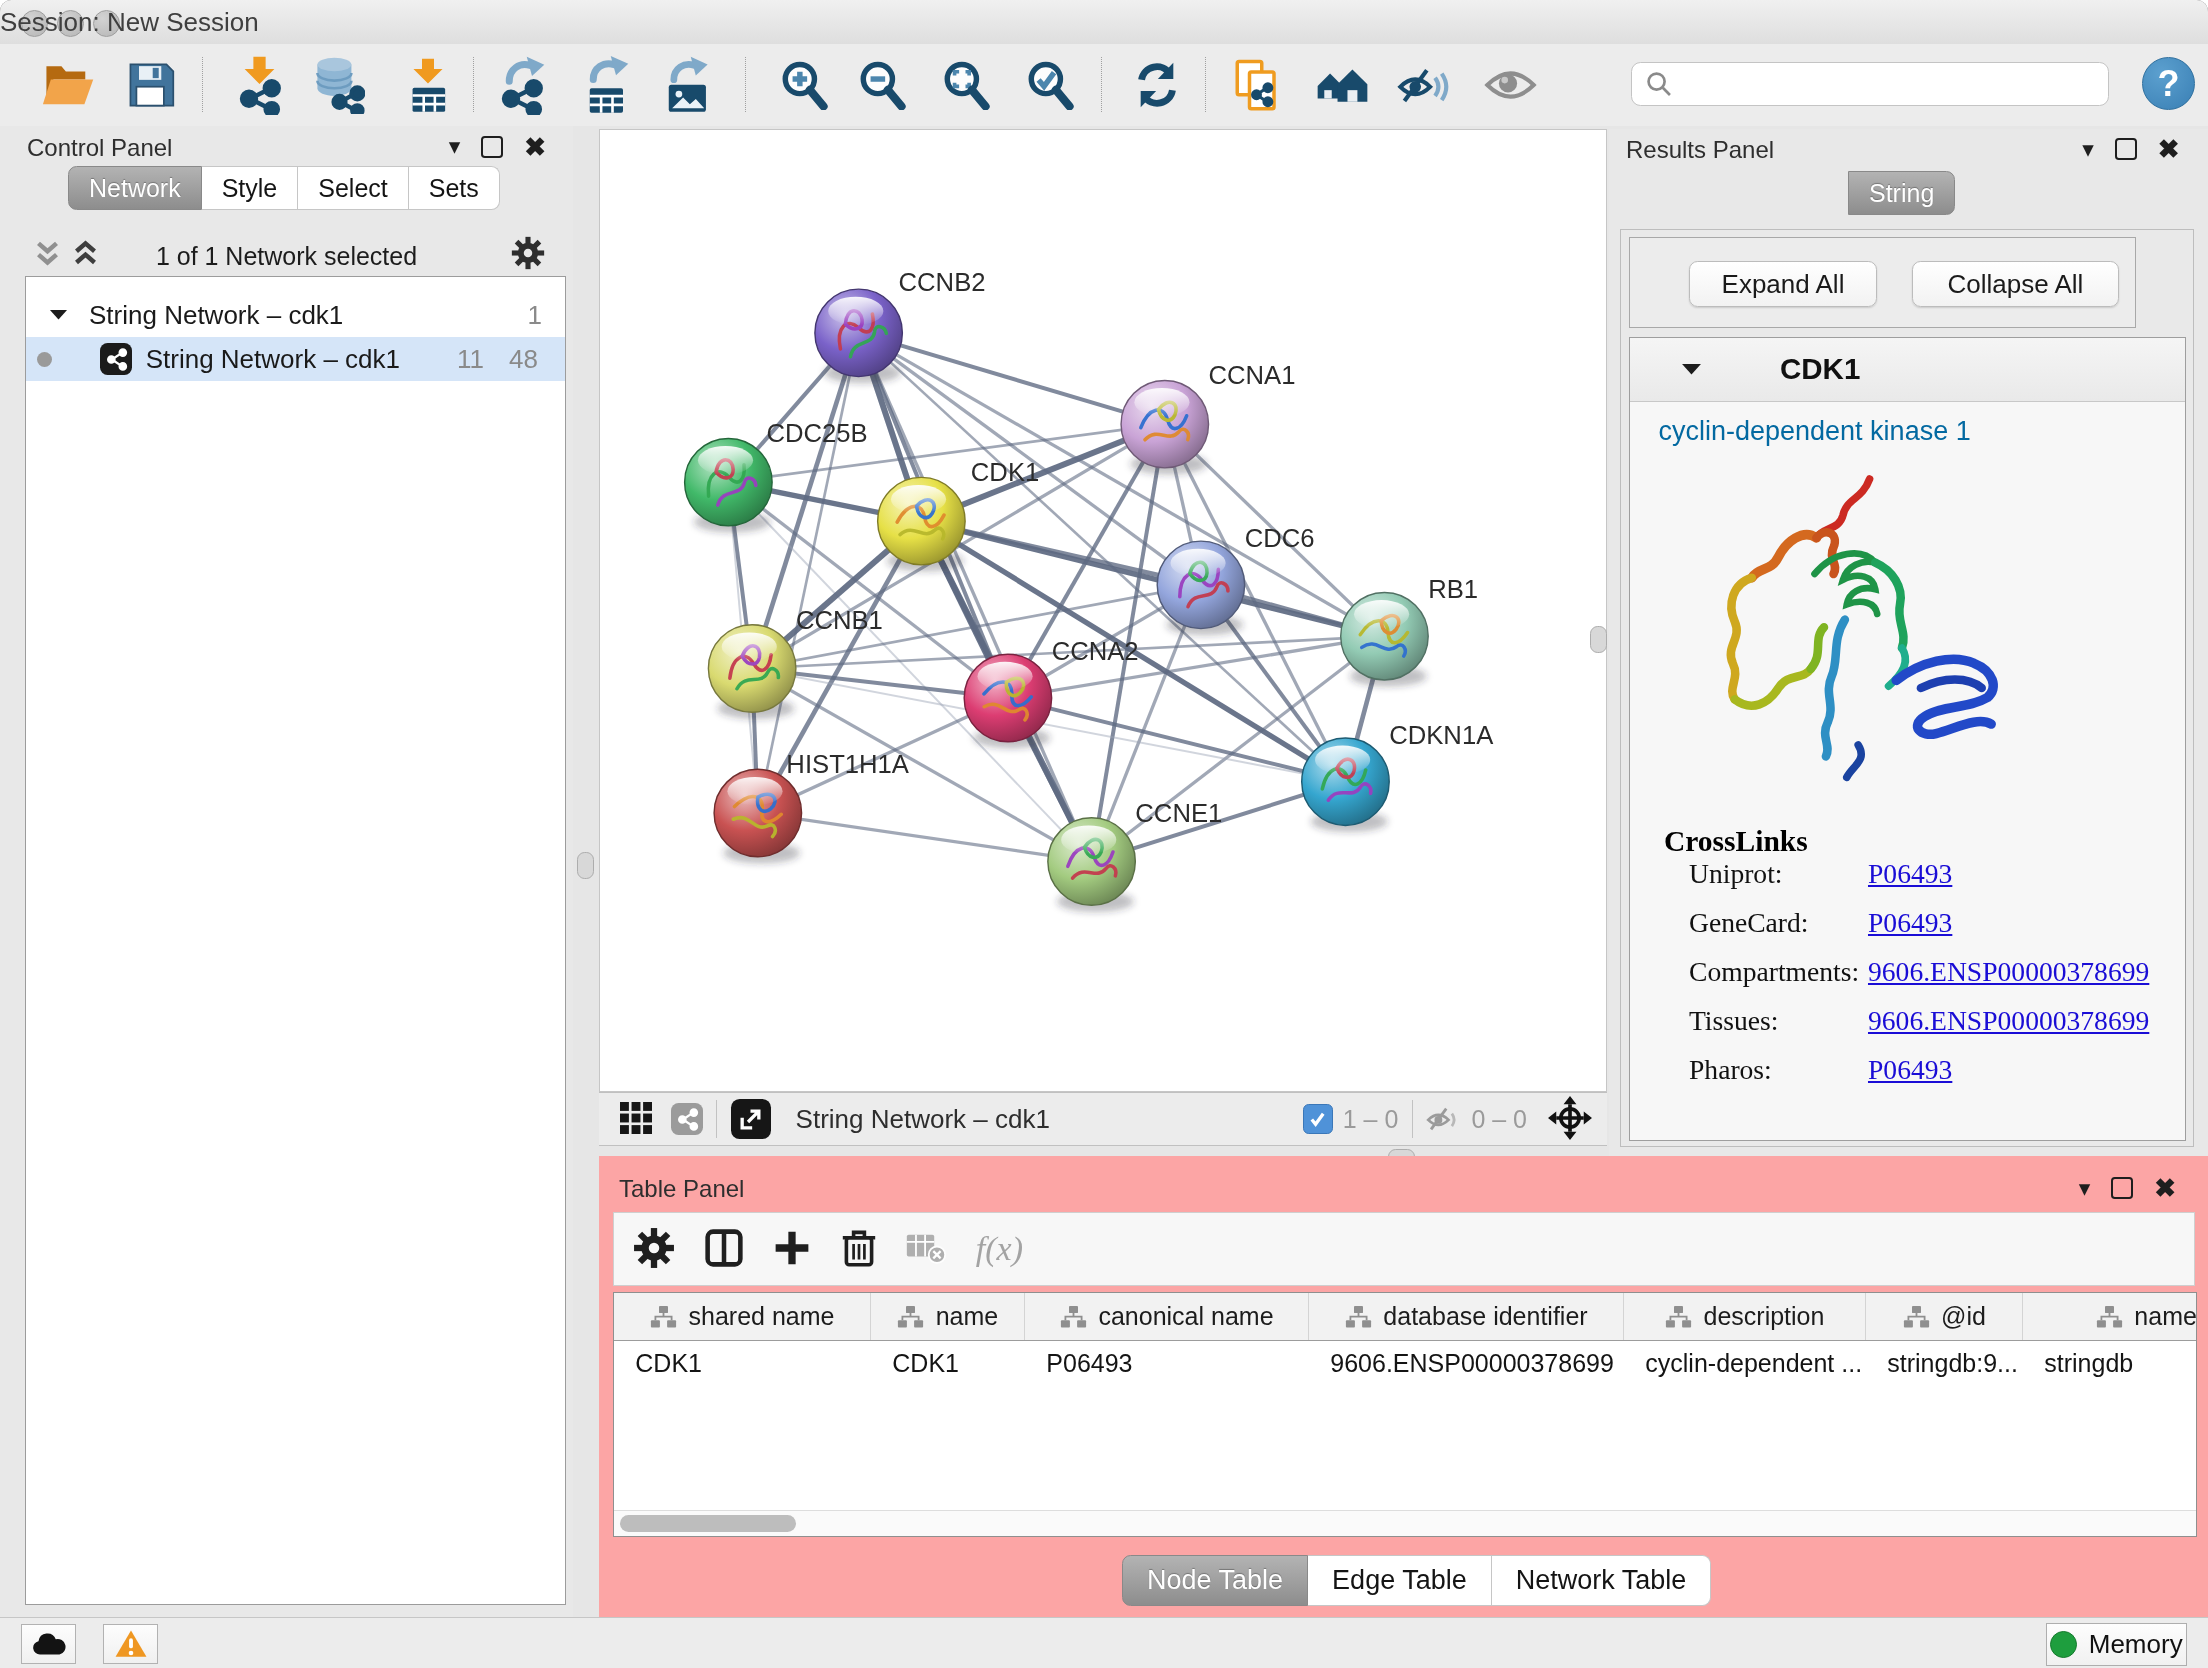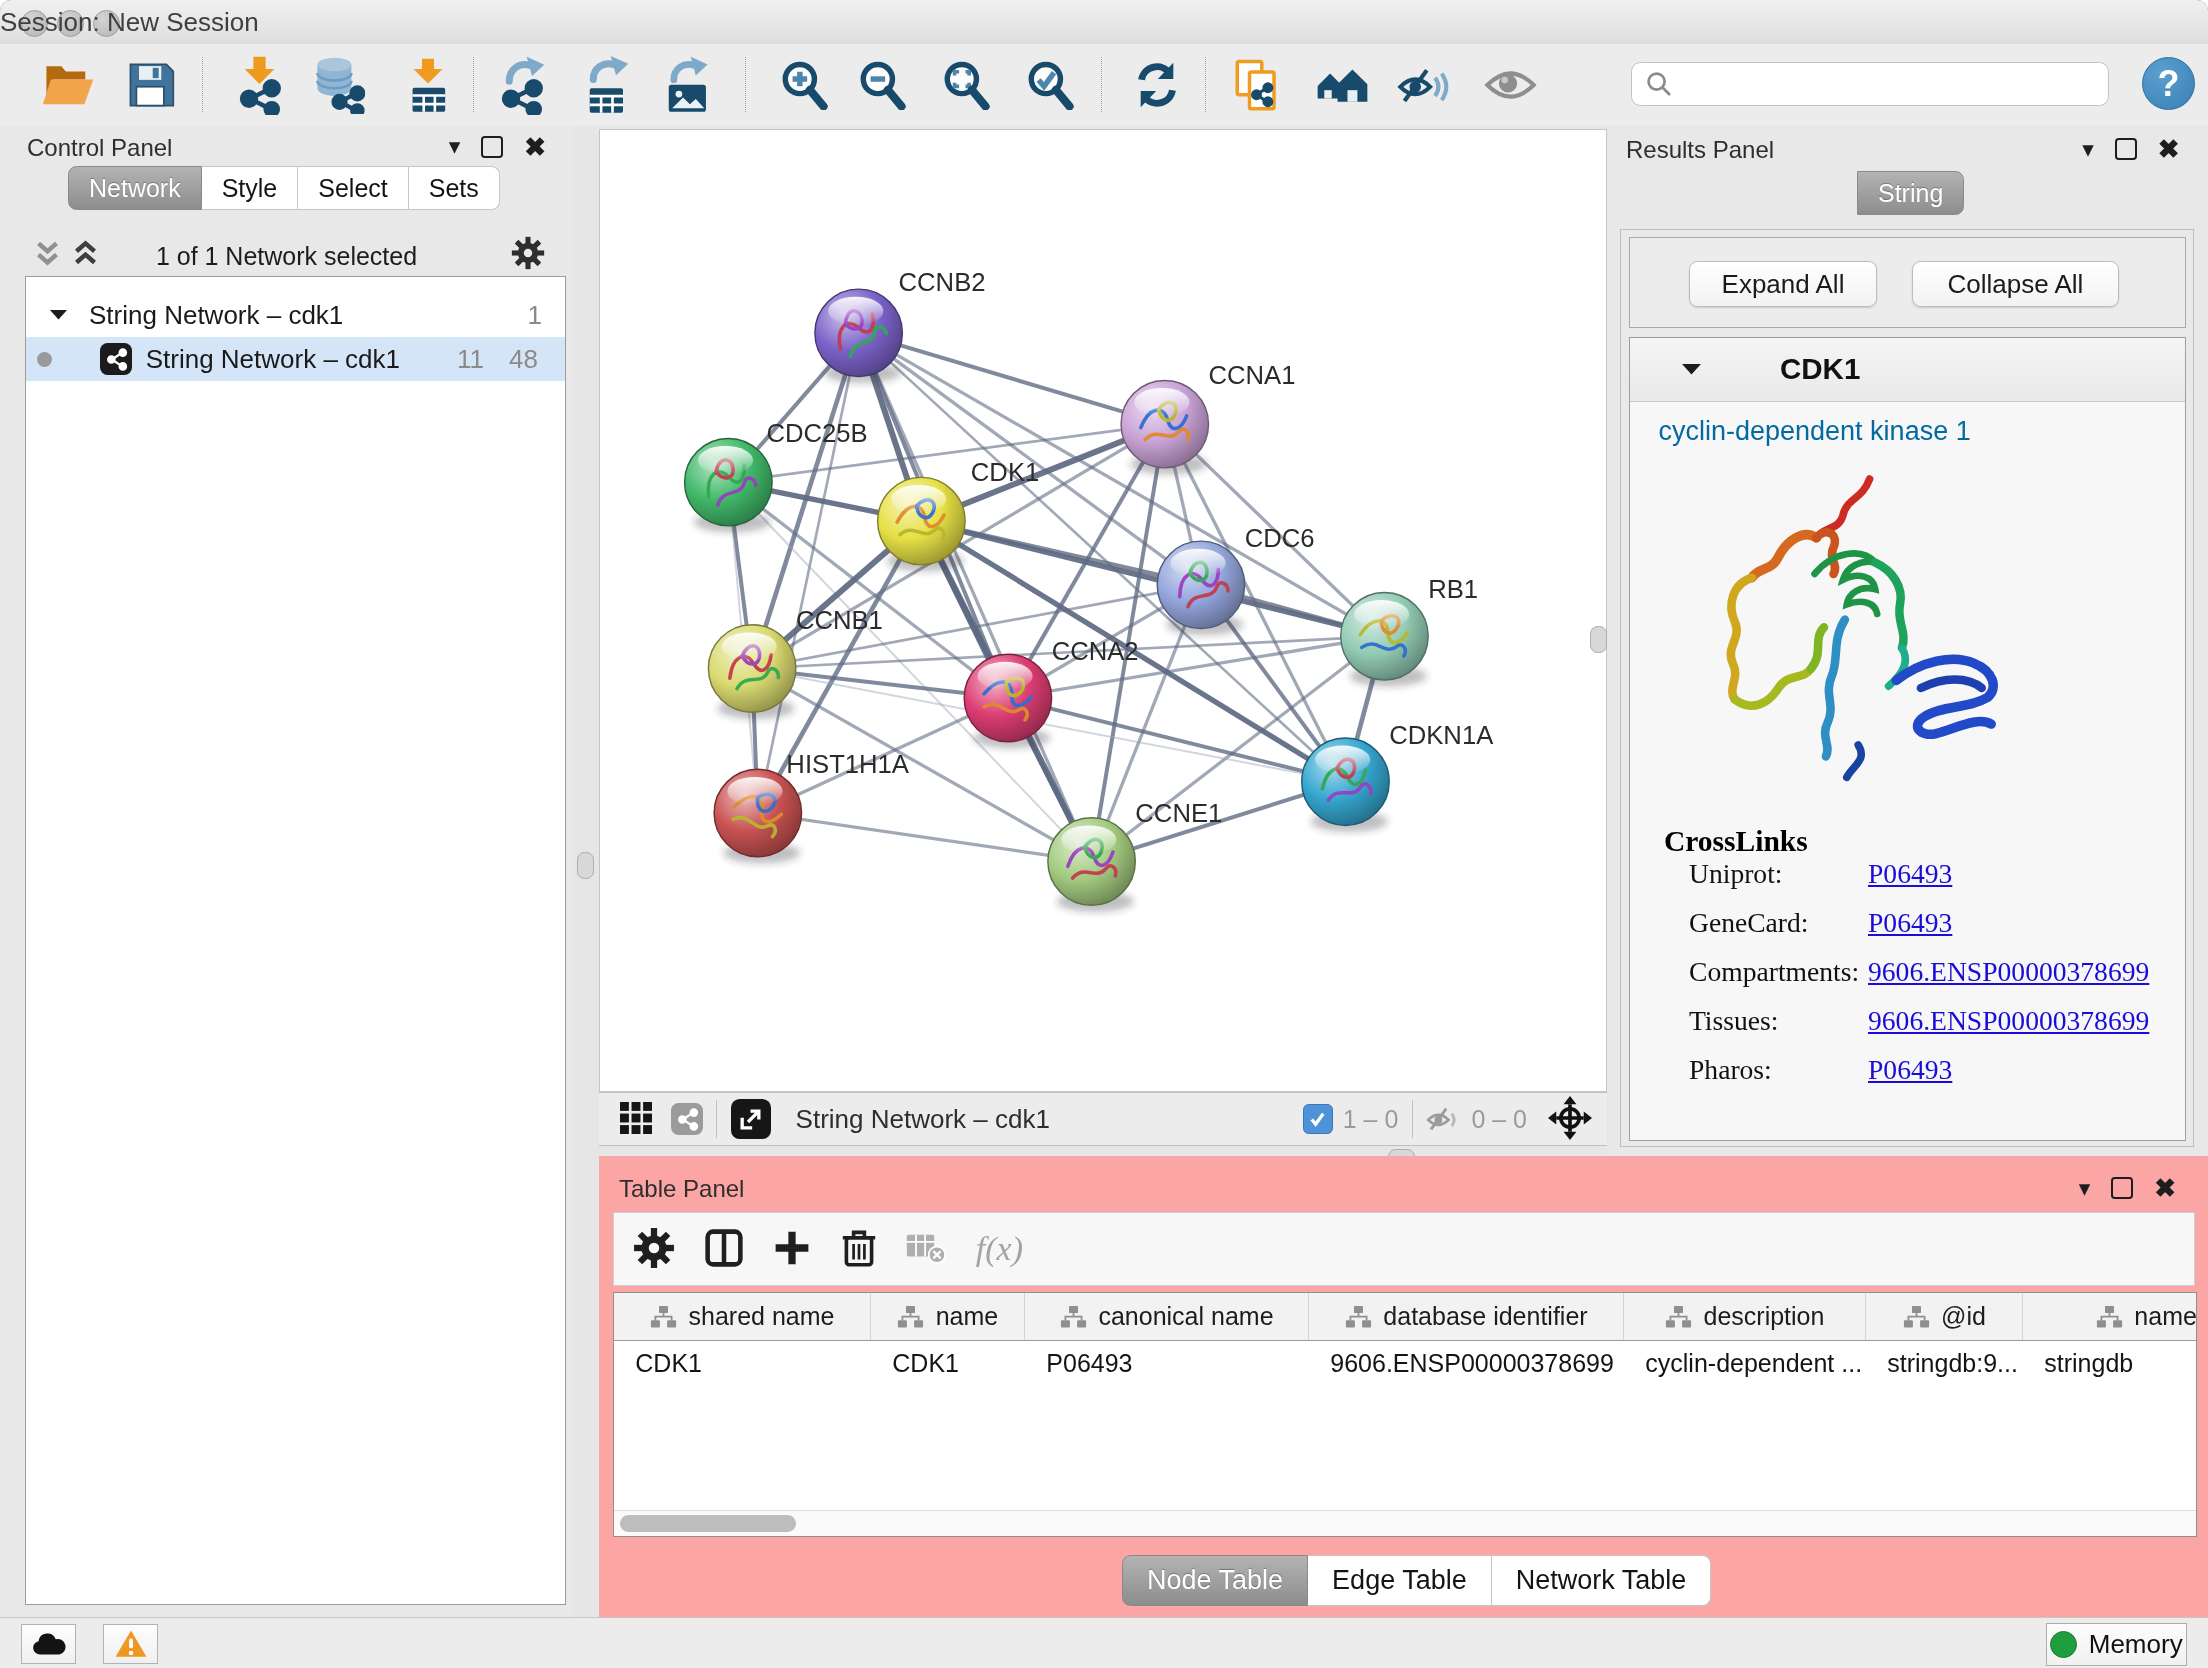--- a/index.html
+++ b/index.html
@@ -52,21 +52,21 @@
   .nf-sep{width:0;height:38px;border-left:1px solid #c2c2c2;margin:0 13.3px;}
   .nf-count{font-size:25px;color:#9a9a9a;margin-left:9.5px;}
   .nf-name{font-size:26px;color:#2e2e2e;margin-left:25px;flex:0 0 auto;}
   .checkbox{width:28.5px;height:28.5px;border-radius:5.7px;background:#4f92d8;border:1px solid #3a77b8;display:flex;align-items:center;justify-content:center;}
   
   .handle-v{position:absolute;width:15px;height:25px;border-radius:7.6px;background:#d8d8d8;border:1px solid #adadad;}
   .handle-h{position:absolute;width:25px;height:15px;border-radius:7.6px;background:#d8d8d8;border:1px solid #adadad;}
   
   #results-panel{position:absolute;left:1609px;top:2.9px;width:599px;height:1027px;background:#e8e8e8;}
   #rp-box{position:absolute;left:11.4px;top:100px;width:574px;height:918px;background:#e9e9e9;border:1px solid #bdbdbd;box-sizing:border-box;}
-  #rp-expand-box{position:absolute;left:7.6px;top:7.6px;width:557px;height:91px;background:#ececec;border:1.9px solid #a8a8a8;box-sizing:border-box;padding-left:32px;}
+  #rp-expand-box{position:absolute;left:7.6px;top:7.6px;width:507px;height:91px;background:#ececec;border:1.9px solid #a8a8a8;box-sizing:border-box;padding-left:32px;}
   .rp-btn{position:absolute;top:23px;height:44px;background:linear-gradient(#ffffff,#f2f2f2);border:1px solid #bcbcbc;
      border-radius:8.6px;font-size:26px;color:#1a1a1a;display:flex;align-items:center;justify-content:center;box-shadow:0 1px 1.9px rgba(0,0,0,.15);}
   #rp-tree{position:absolute;left:7.6px;top:107px;width:557px;height:804px;background:#f7f7f7;border:1.9px solid #9e9e9e;box-sizing:border-box;}
   #rp-tree-header{position:absolute;left:0;top:0;width:100%;height:63px;background:linear-gradient(#f5f5f5,#e9e9e9);
      border-bottom:1px solid #c8c8c8;display:flex;align-items:center;}
   #rp-entry-name{font-size:29.5px;font-weight:bold;color:#111;margin-left:78px;}
   #rp-desc{position:absolute;left:28.5px;top:78px;font-size:27px;color:#0369a1;}
   .xl-serif{font-family:"Liberation Serif",serif;}
   #xlinks{position:absolute;left:34px;top:487px;width:495px;}
   #xlinks-title{font-size:29.5px;font-weight:bold;color:#000;}
@@ -646,21 +646,21 @@
     <div class="handle-v" style="left:1590px;top:500px"></div>
     <div class="handle-h" style="left:1388px;top:1023px"></div>
 
     <div id="results-panel">
       <div class="abs" style="left:17px;top:7.6px"><span class="panel-title">Results Panel</span></div>
       <div class="abs win-ctl" style="right:28.5px;top:7.6px">
         <span class="wc-caret">▾</span>
         <span class="wc-float"></span>
         <span class="wc-close">✖</span>
       </div>
-      <div class="abs seg-tabs" style="left:248px;top:42px">
+      <div class="abs seg-tabs" style="left:239px;top:42px">
         <span class="seg-tab active">String</span>
       </div>
       <div id="rp-box">
         <div id="rp-expand-box">
           <span class="rp-btn" style="left:59px;width:186px">Expand All</span>
           <span class="rp-btn" style="left:282px;width:205px">Collapse All</span>
         </div>
         <div id="rp-tree">
           <div id="rp-tree-header">
             <svg width="21" viewBox="0 0 20 12" style="margin-left:51px">

